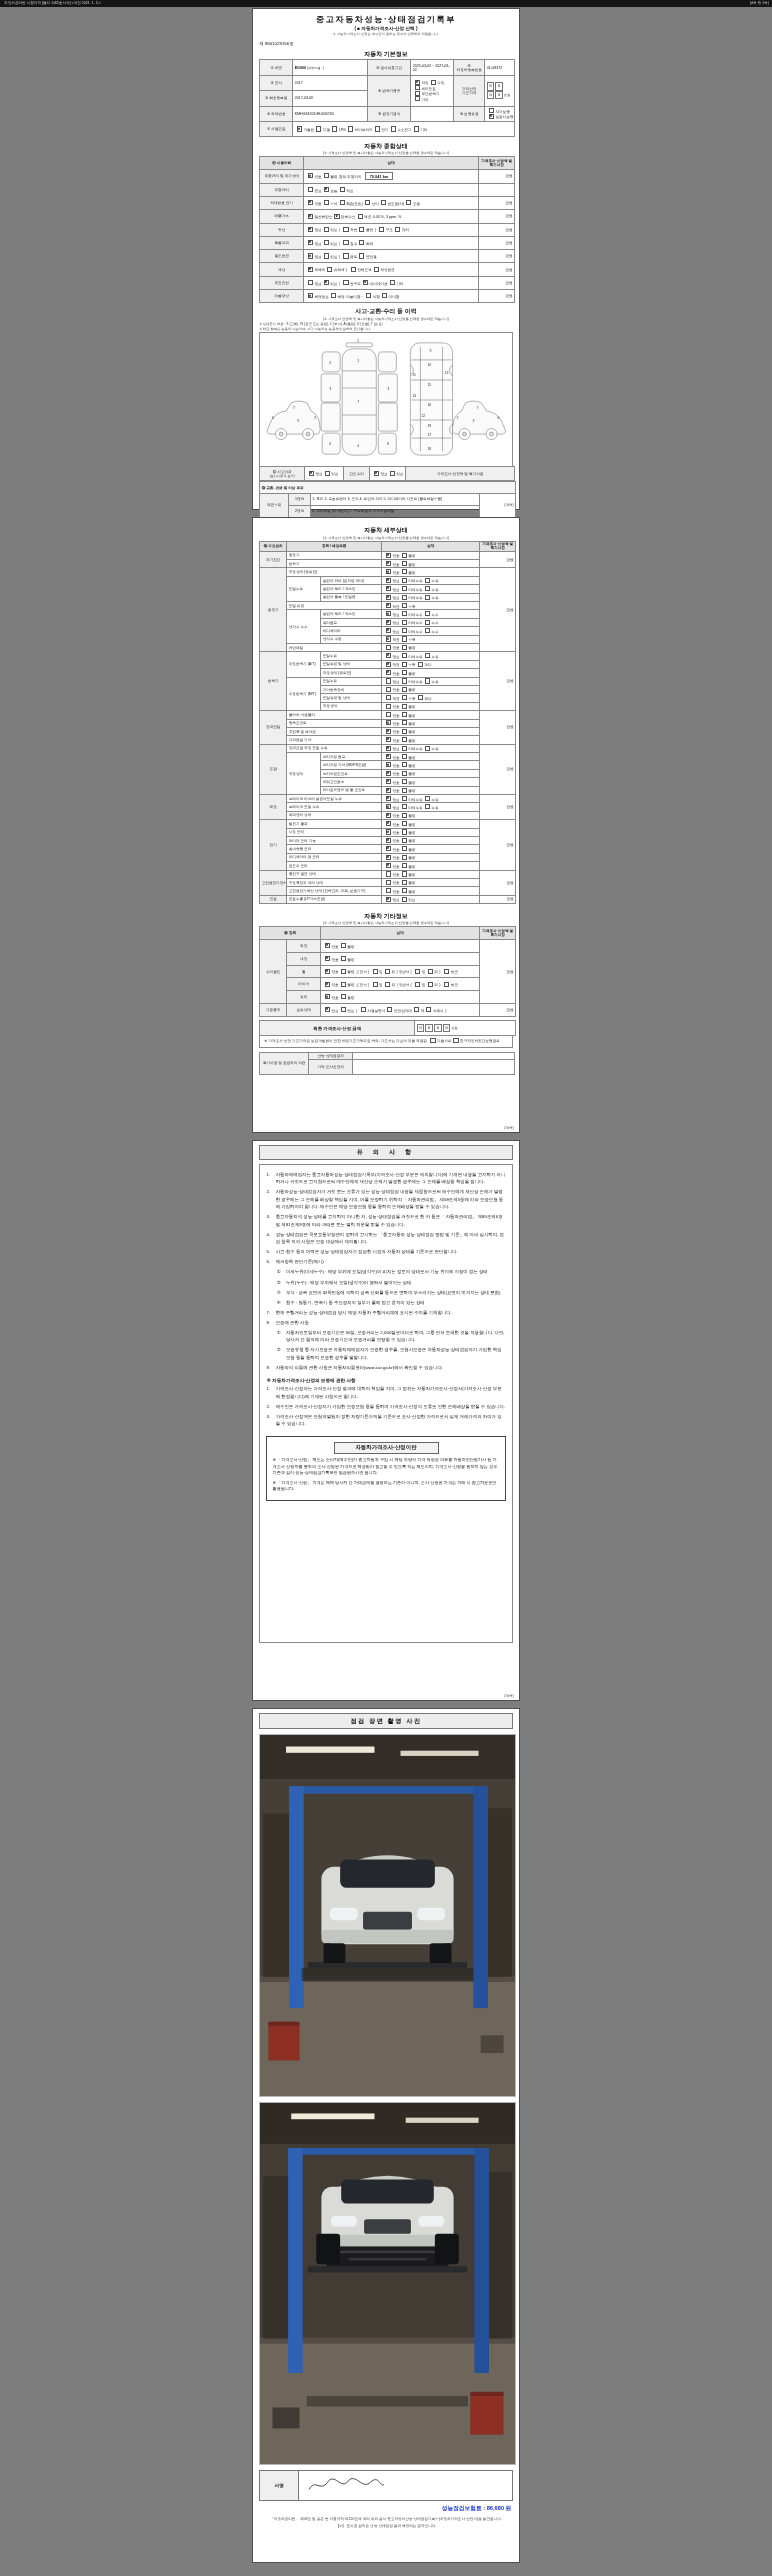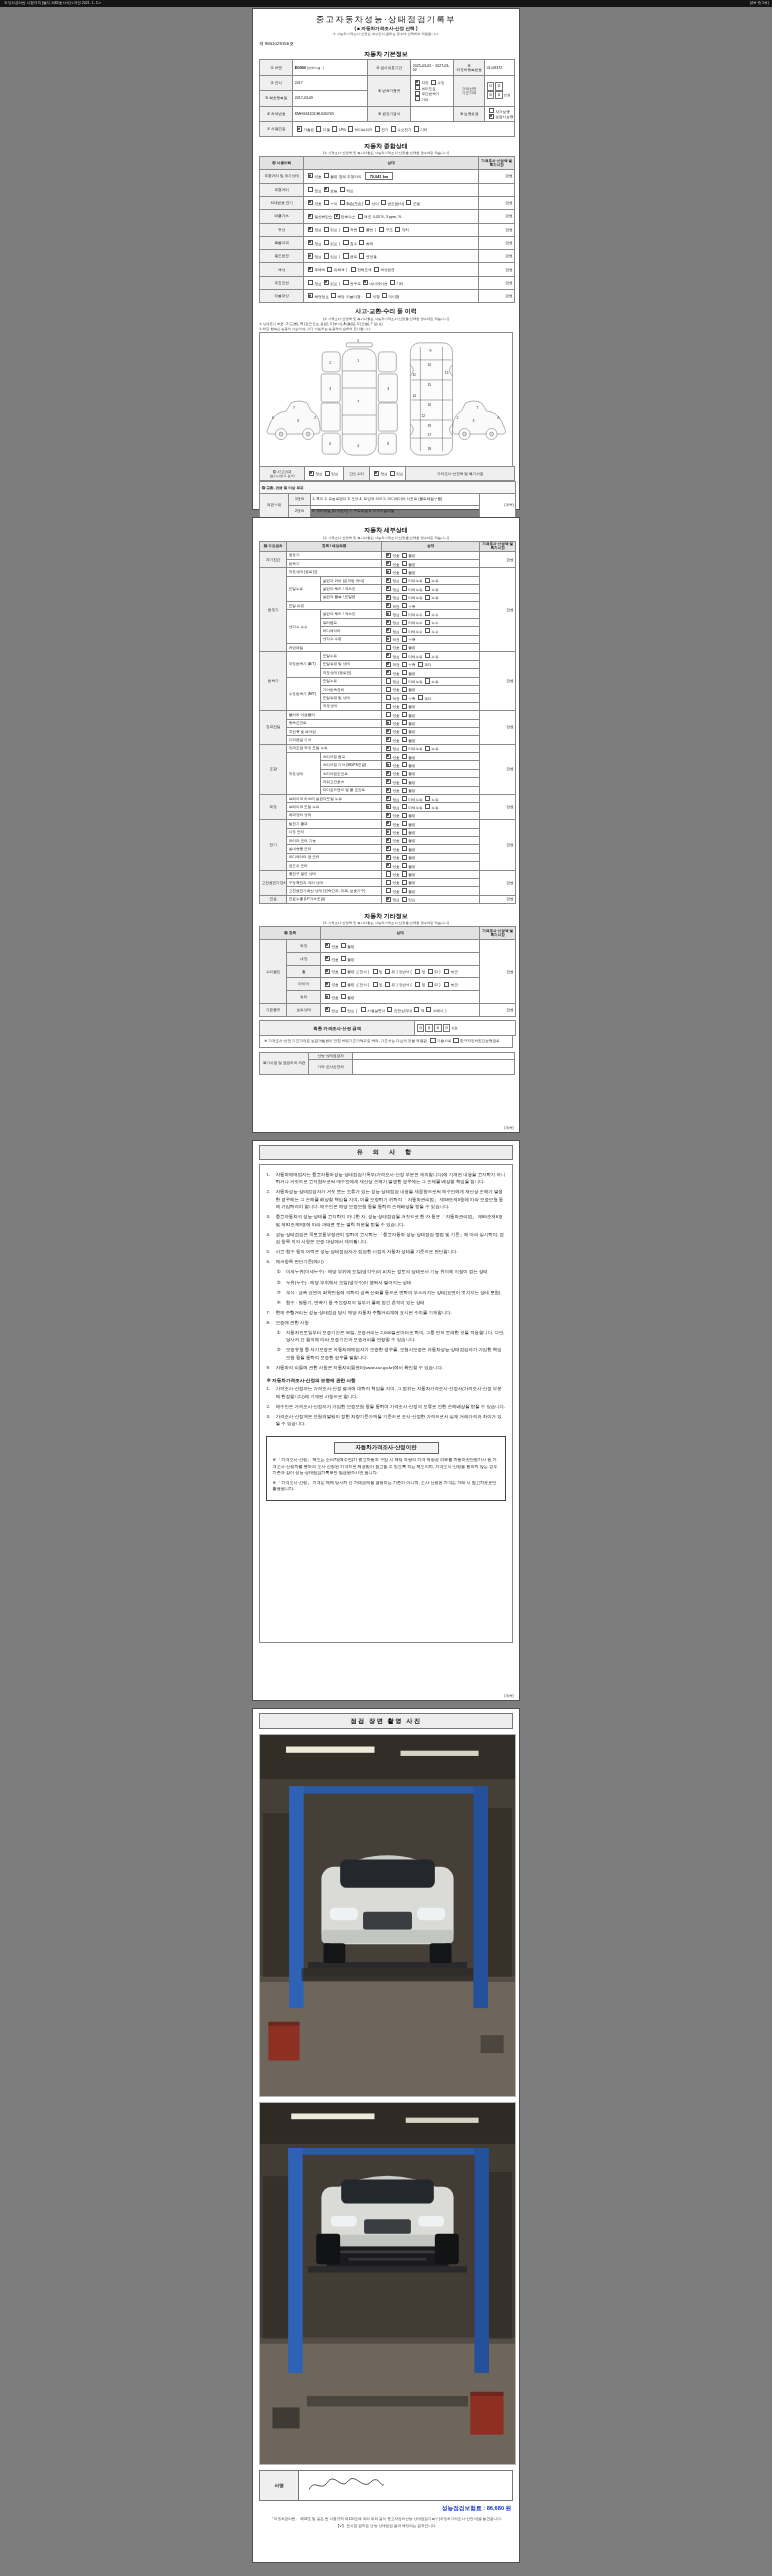--- a/index.html
+++ b/index.html
@@ -8,21 +8,21 @@
        font-family:"Liberation Sans","DejaVu Sans",sans-serif;color:#111;}
   .topbar{position:absolute;left:0;top:0;width:773px;height:6.7px;background:#151515;color:#d8d8d8;
           font-size:3.6px;line-height:6.7px;display:flex;justify-content:space-between;padding:0 4.1px;box-sizing:border-box;}
   .page{position:absolute;left:252px;width:268px;background:#ffffff;border:0.5px solid #4f4f4f;
         box-sizing:border-box;padding:4.1px 6.2px;}
   #page1{top:7.7px;height:502px;}
   #page2{top:517px;height:616px;}
   #page3{top:1140px;height:561px;}
   #page4{top:1708px;height:855px;}
   .cont{position:absolute;right:5.2px;bottom:2.1px;font-size:3.6px;color:#333;}
-  .doc-title{text-align:center;font-size:8.2px;font-weight:normal;letter-spacing:1.5px;margin-top:1px;}
+  .doc-title{text-align:center;font-size:8.2px;font-weight:bold;letter-spacing:1.5px;margin-top:1px;}
   .doc-opt{text-align:center;font-size:4.6px;font-weight:bold;margin-top:1.5px;}
   .doc-note{text-align:center;font-size:3.3px;color:#444;margin-top:1px;}
   .doc-no{font-size:4.4px;margin:4.6px 0 1px;}
   .sec-title{text-align:center;font-weight:bold;font-size:6px;margin:4.1px 0 0.5px;}
   .sec-note{text-align:center;font-size:3.3px;color:#333;margin-bottom:1px;}
   .sec-note.left{text-align:left;}
   table.t{width:100%;border-collapse:collapse;table-layout:fixed;}
   .t th,.t td{border:0.5px solid #8a8a8a;font-size:3.6px;padding:1px 1.5px;vertical-align:middle;word-break:keep-all;overflow:hidden;}
   .t th{background:#efefef;font-weight:normal;text-align:center;}
   .t thead th{background:#e2e2e2;font-weight:bold;}

